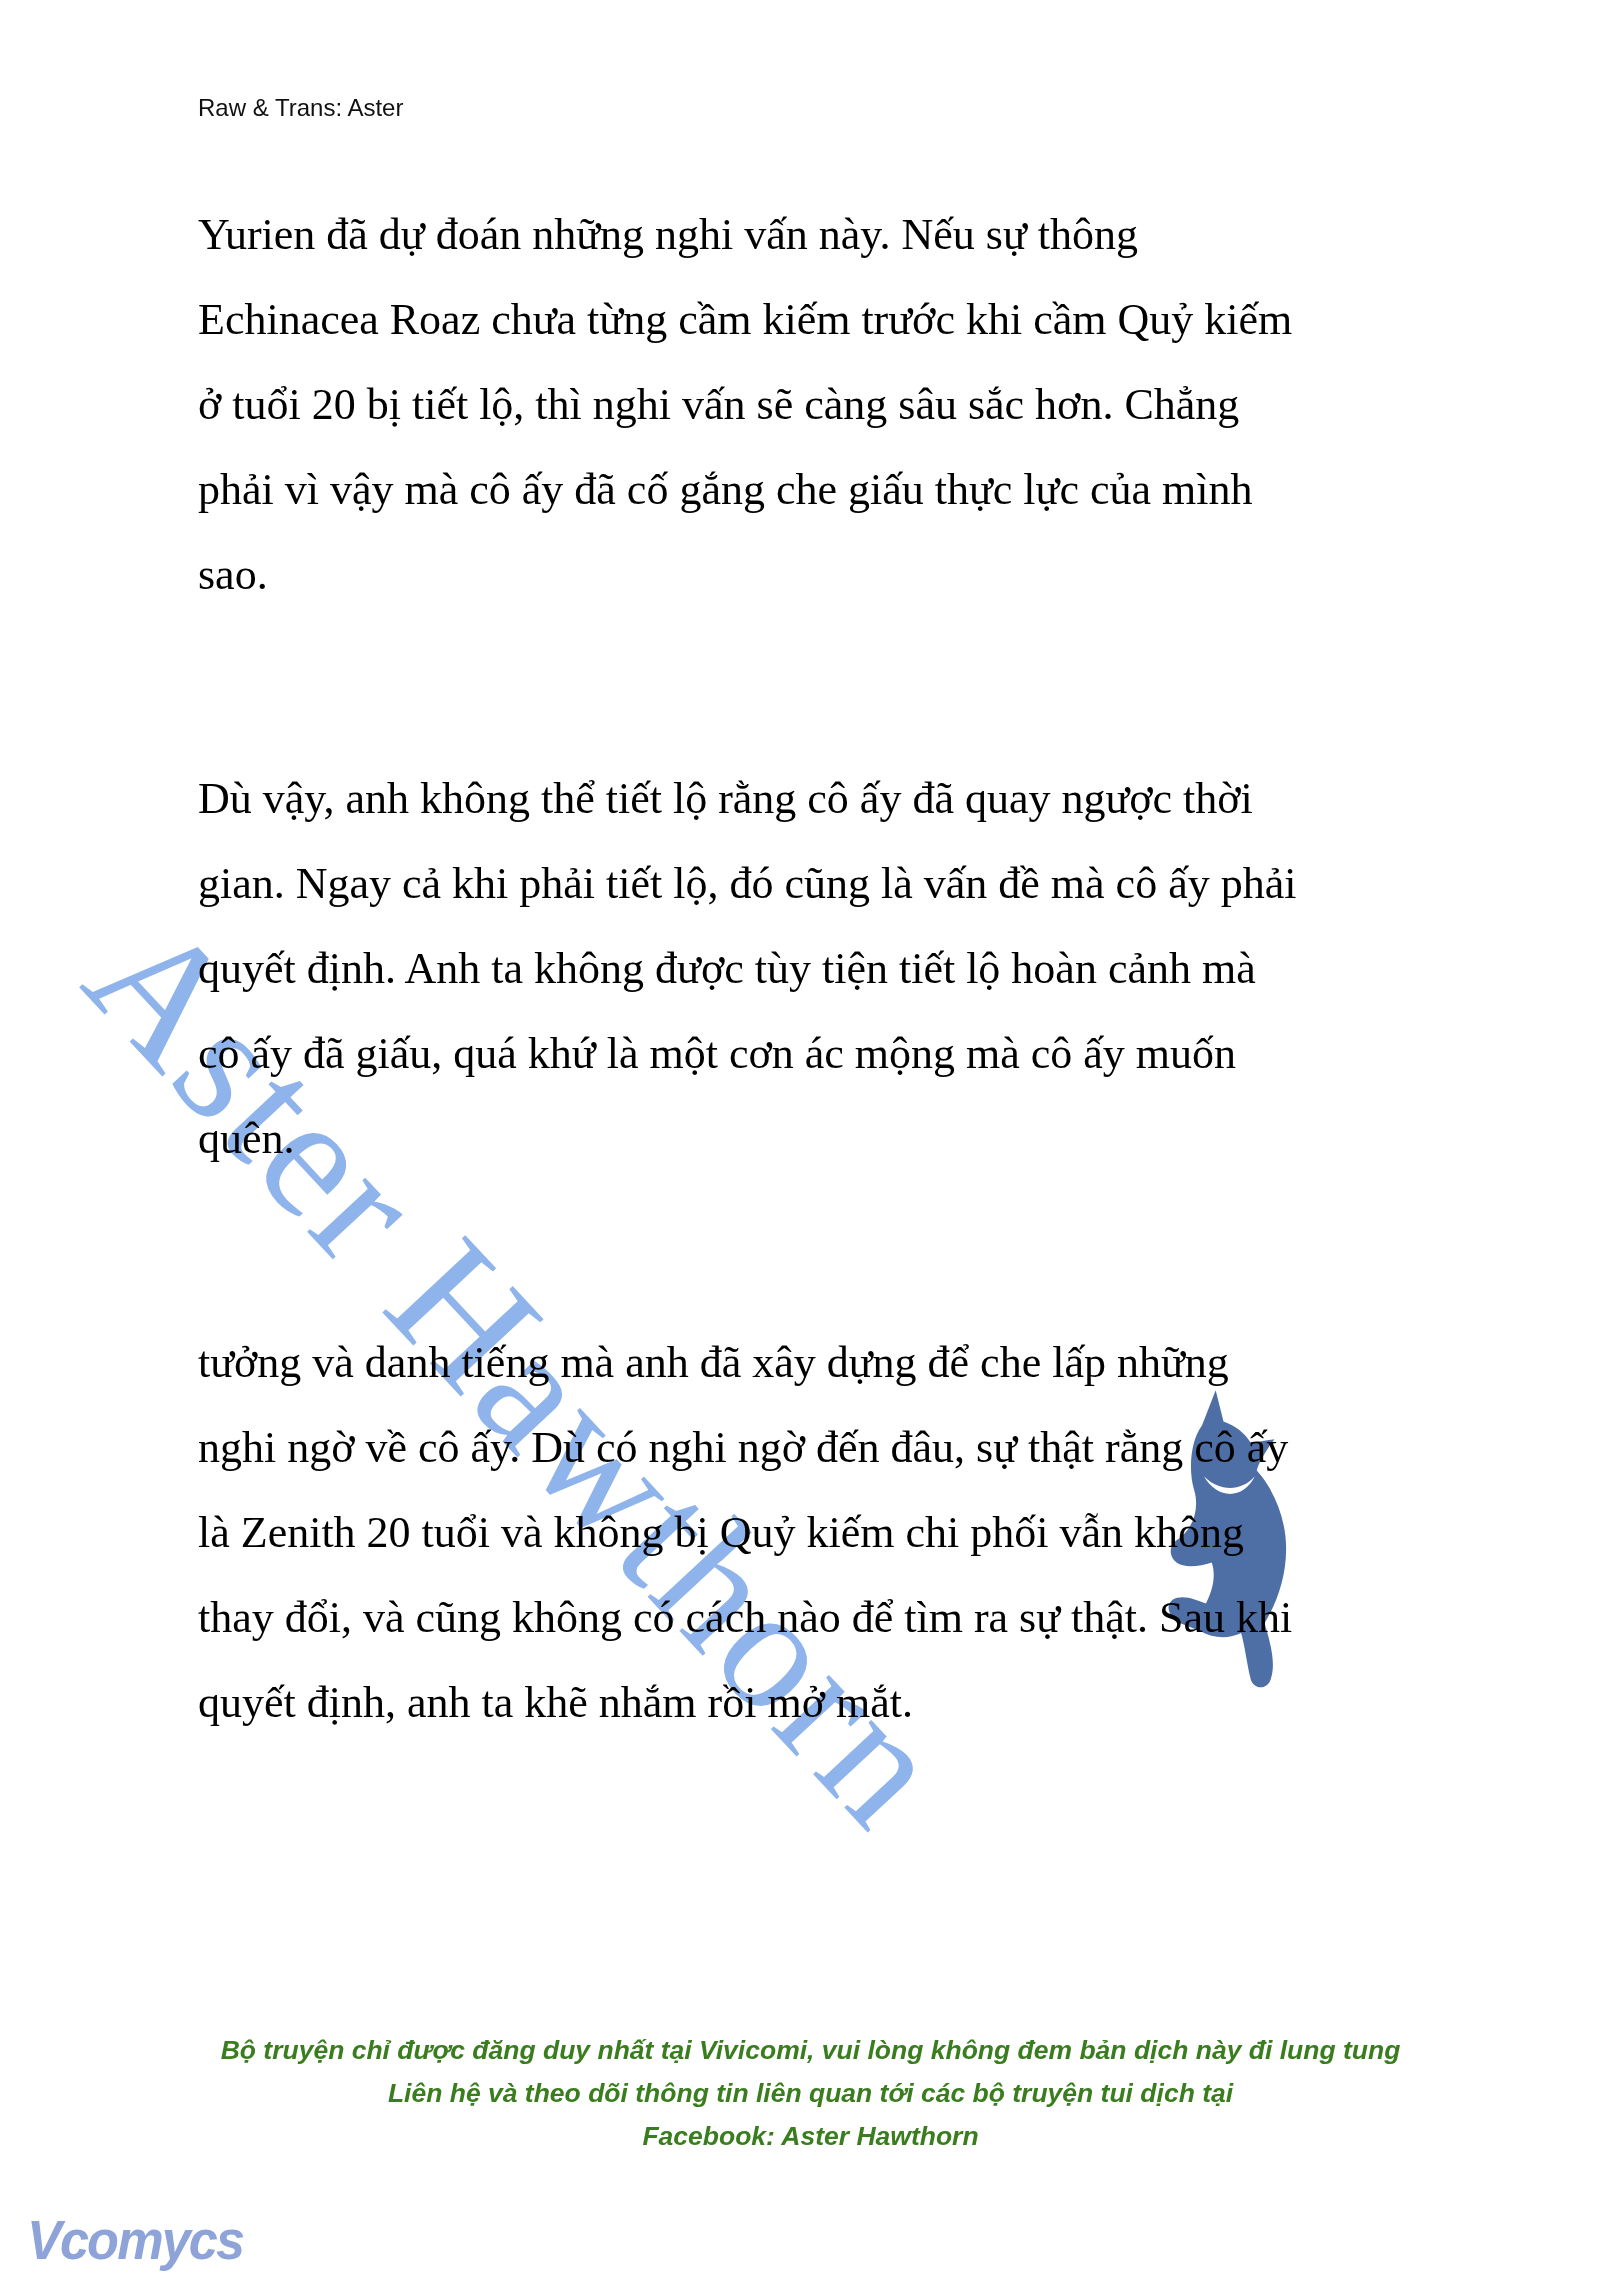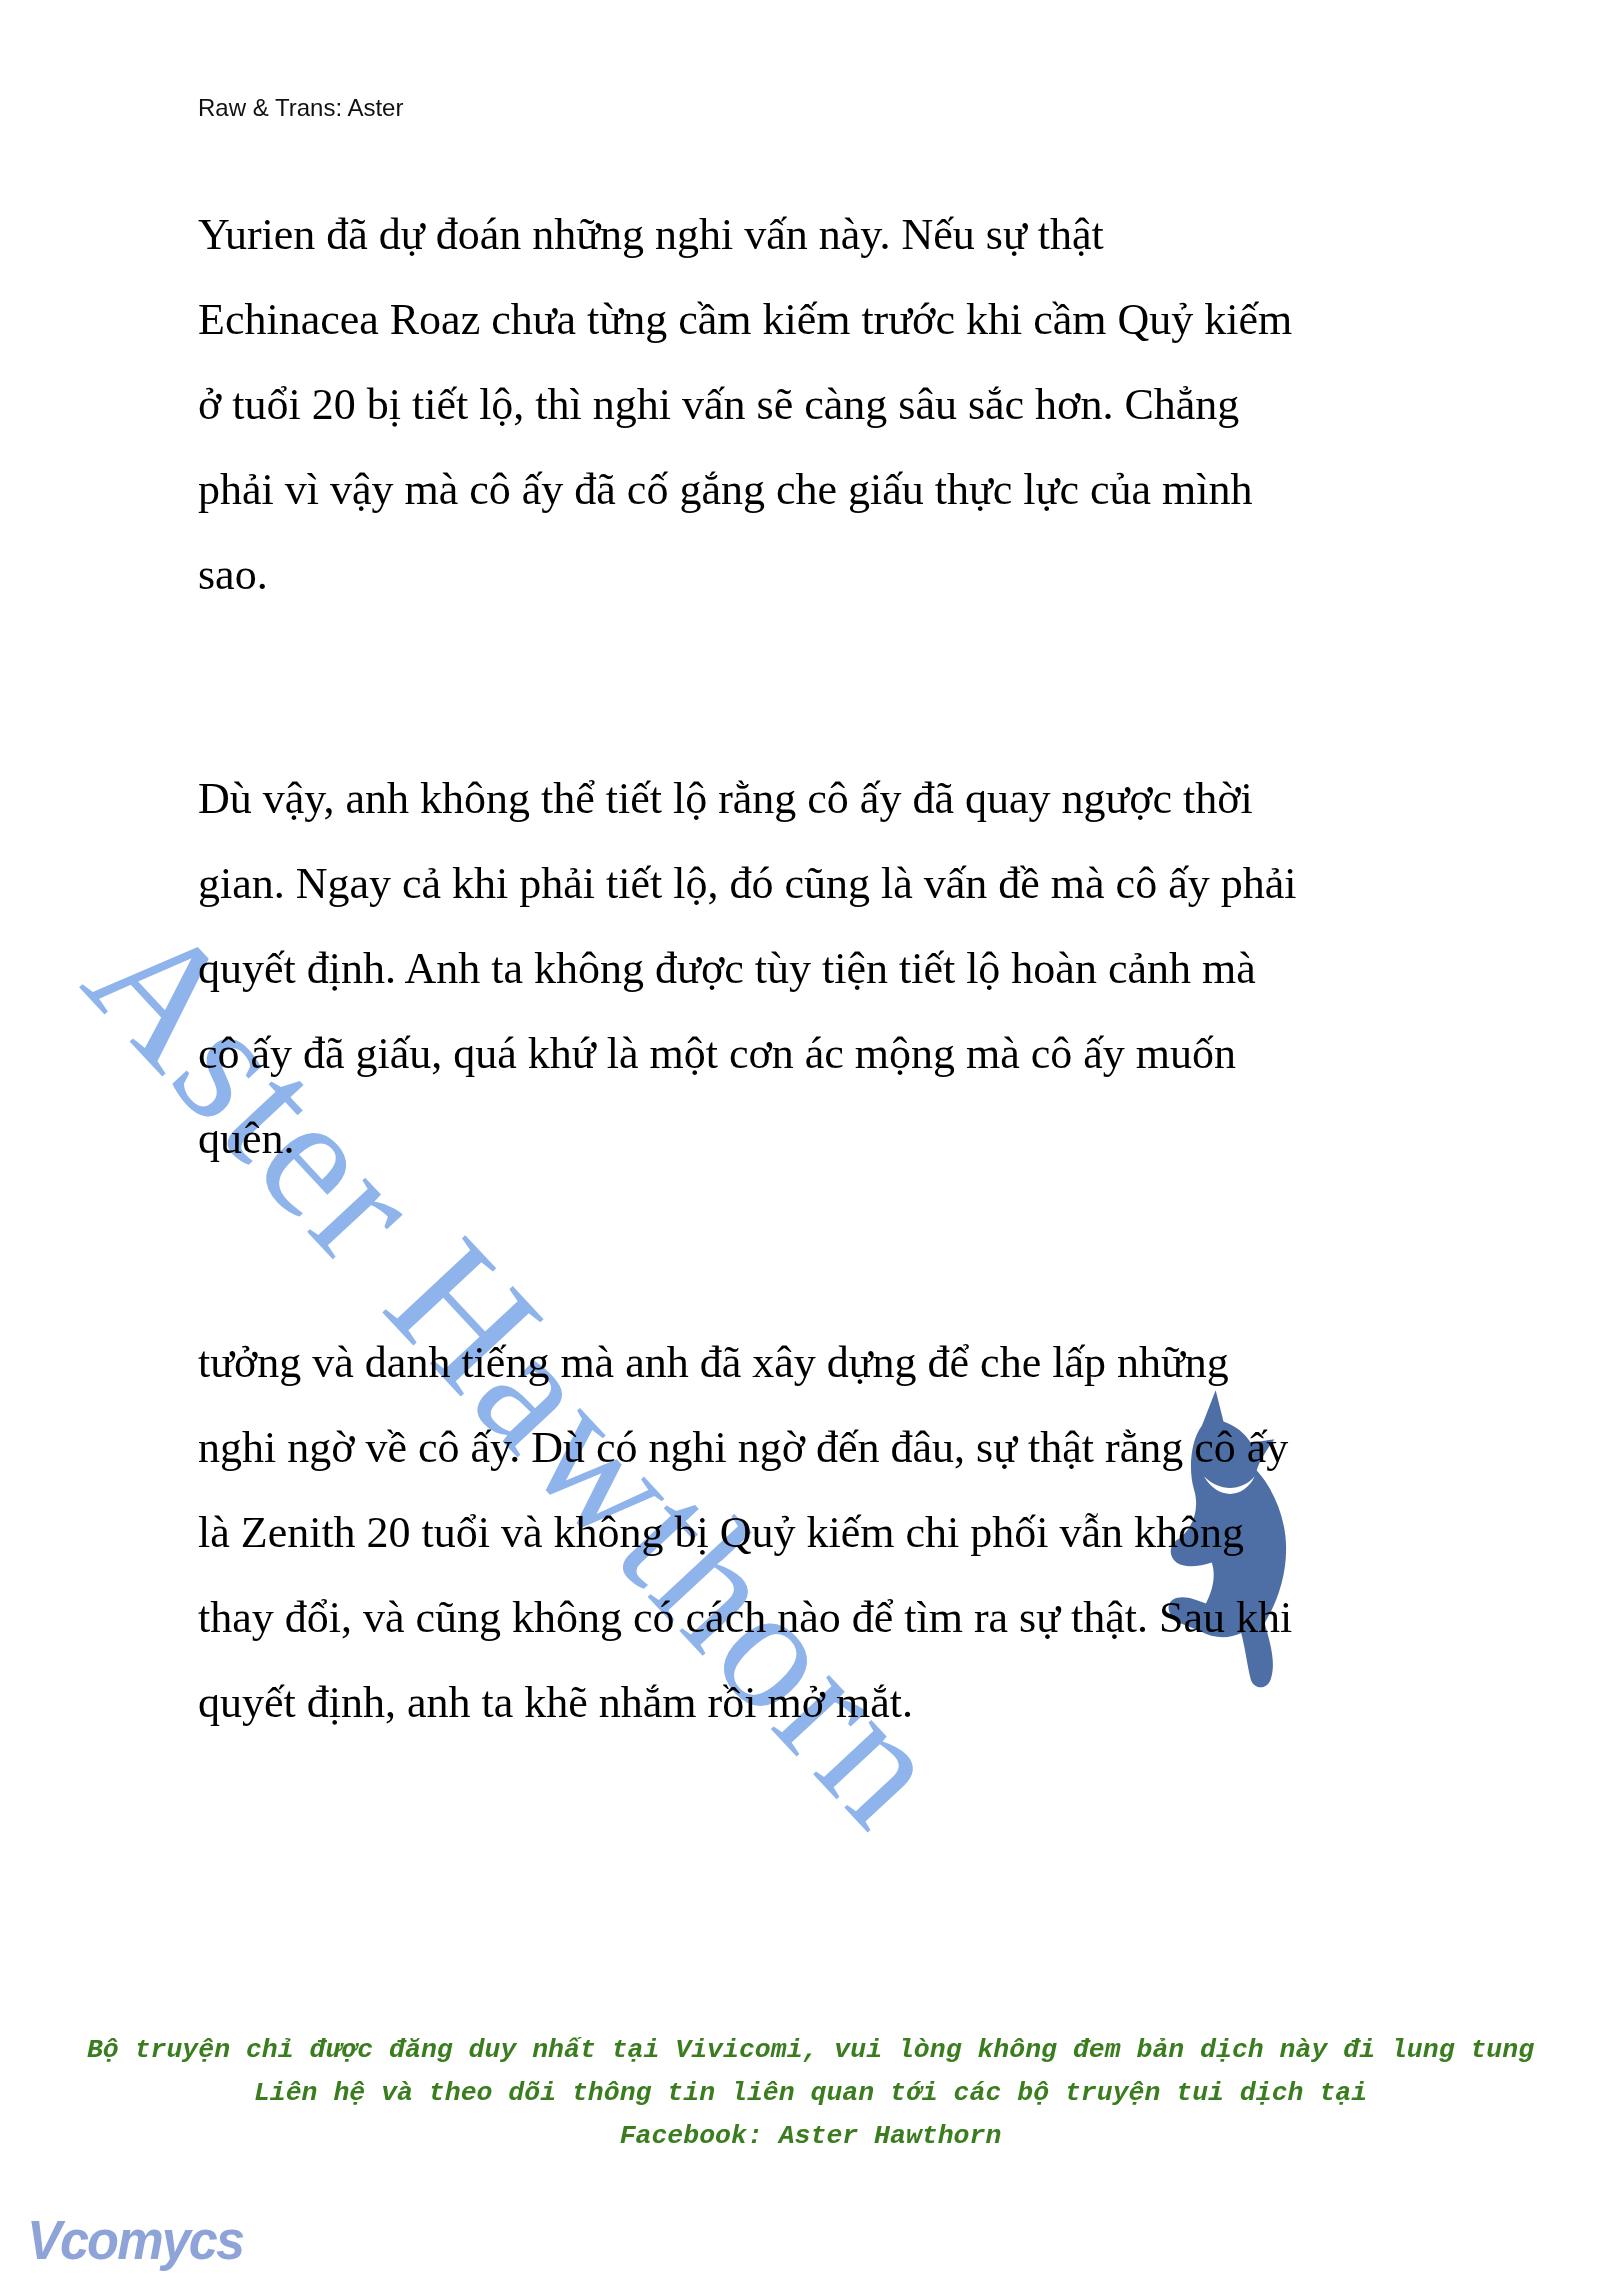--- a/index.html
+++ b/index.html
@@ -76,21 +76,21 @@
     }
     .para-gap {
       height: 139px;
     }
     .footer-note {
       position: absolute;
       left: 0;
       top: 2029px;
       width: 1621px;
       text-align: center;
-      font-family: Liberation Mono, monospace;
+      font-family: Liberation Sans, sans-serif;
       font-style: italic;
       font-weight: bold;
       font-size: 26.5px;
       line-height: 43px;
       color: #3a7d1e;
       z-index: 2;
     }
     .footer-note span {
       display: block;
     }
@@ -147,21 +147,21 @@
       C46 188 30 190 22 184
       C12 176 16 164 24 160
       C38 150 46 130 40 110
       C34 90 36 60 48 44
       Z"></path>
     <path fill="#ffffff" d="M50 96 C66 112 88 112 102 96 C90 120 64 120 50 96 Z"></path>
   </svg>
 
   <div class="body-text">
     <p class="para">
-      <span class="line">Yurien đã dự đoán những nghi vấn này. Nếu sự thật</span>
+      <span class="line">Yurien đã dự đoán những nghi vấn này. Nếu sự thông</span>
       <span class="line">Echinacea Roaz chưa từng cầm kiếm trước khi cầm Quỷ kiếm</span>
       <span class="line">ở tuổi 20 bị tiết lộ, thì nghi vấn sẽ càng sâu sắc hơn. Chẳng</span>
       <span class="line">phải vì vậy mà cô ấy đã cố gắng che giấu thực lực của mình</span>
       <span class="line">sao.</span>
     </p>
     <div class="para-gap"></div>
     <p class="para">
       <span class="line">Dù vậy, anh không thể tiết lộ rằng cô ấy đã quay ngược thời</span>
       <span class="line">gian. Ngay cả khi phải tiết lộ, đó cũng là vấn đề mà cô ấy phải</span>
       <span class="line">quyết định. Anh ta không được tùy tiện tiết lộ hoàn cảnh mà</span>

